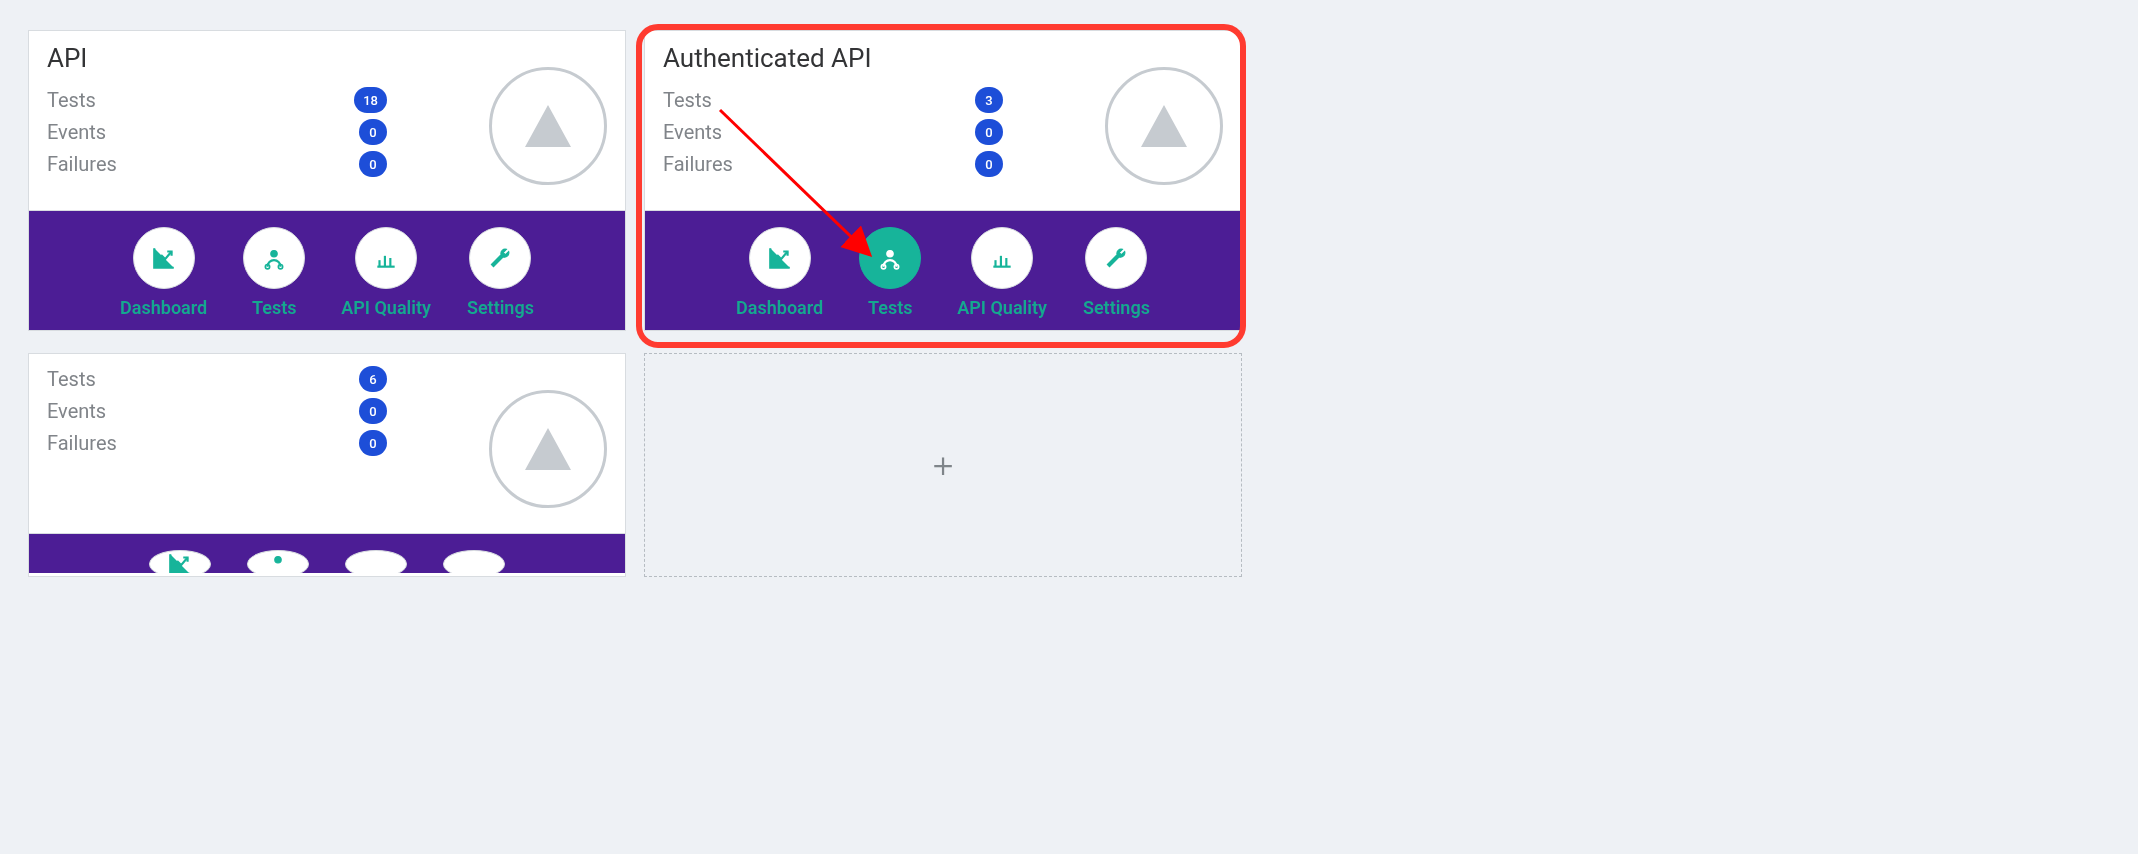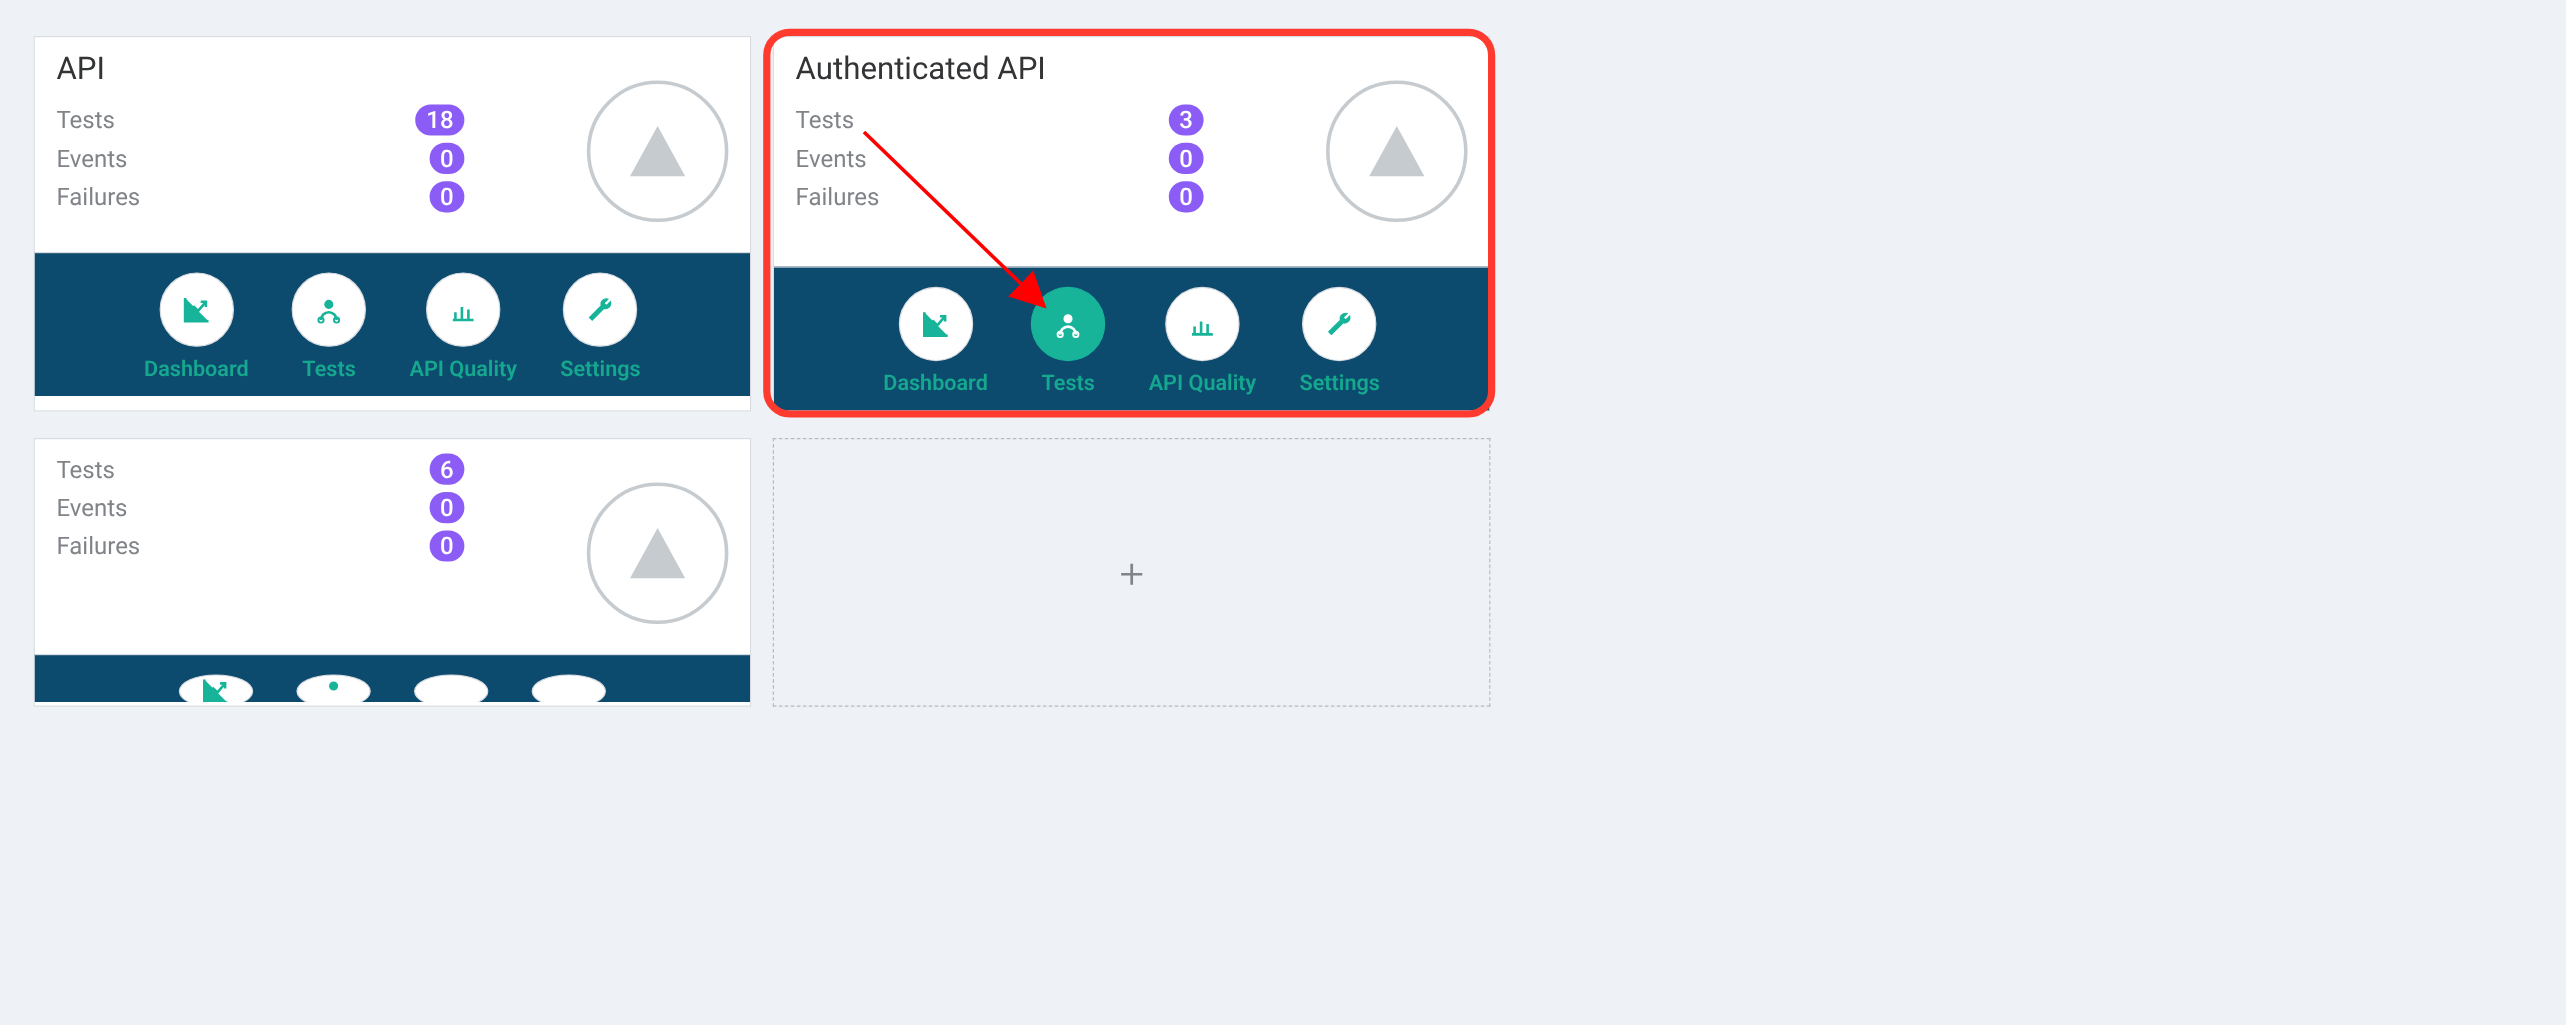--- a/index.html
+++ b/index.html
@@ -43,46 +43,46 @@
     align-items: center;
     justify-content: space-between;
     max-width: 340px;
     margin-bottom: 6px;
   }
   .stat-label {
     font-size: 20px;
     color: #808489;
   }
   .badge {
-    background: #8b5cf6;
+    background: #1d4ed8;
     color: #ffffff;
     border-radius: 14px;
     min-width: 28px;
     height: 26px;
     display: inline-flex;
     align-items: center;
     justify-content: center;
-    font-size: 20px;
+    font-size: 13px;
     padding: 0 9px;
     font-weight: 500;
   }
   .status-circle {
     width: 118px;
     height: 118px;
     border: 3px solid #c6cbd0;
     border-radius: 50%;
     display: flex;
     align-items: center;
     justify-content: center;
     margin-left: 40px;
     margin-top: 24px;
   }
   .status-circle svg { fill: #c6cbd0; }
   .card-footer {
-    background: #0c4a6e;
+    background: #4c1d95;
     border-top: 1px solid #d8dce0;
     display: flex;
     justify-content: center;
     gap: 36px;
     padding: 16px 0 12px 0;
   }
   .footer-item {
     display: flex;
     flex-direction: column;
     align-items: center;
@@ -197,21 +197,21 @@
         <div class="footer-icon">
           <svg width="26" height="26" viewBox="0 0 24 24">
               <path d="M20 6 a4 4 0 0 1 -5 5 L6 20 l-2 -2 L13 9 a4 4 0 0 1 5 -5 l-3 3 l2 2 Z" fill="#17b49a"></path>
             </svg>
         </div>
         <span class="footer-label">Settings</span>
       </div>
     </div>
   </div>
 
-  <div class="card" style="position:relative;gap:12px;">
+  <div class="card" style="position:relative;">
     <div class="card-body">
       <div class="card-info">
         <div class="card-title">Authenticated API</div>
         <div class="stat-row">
           <span class="stat-label">Tests</span>
           <span class="badge">3</span>
         </div>
         <div class="stat-row">
           <span class="stat-label">Events</span>
           <span class="badge">0</span>

